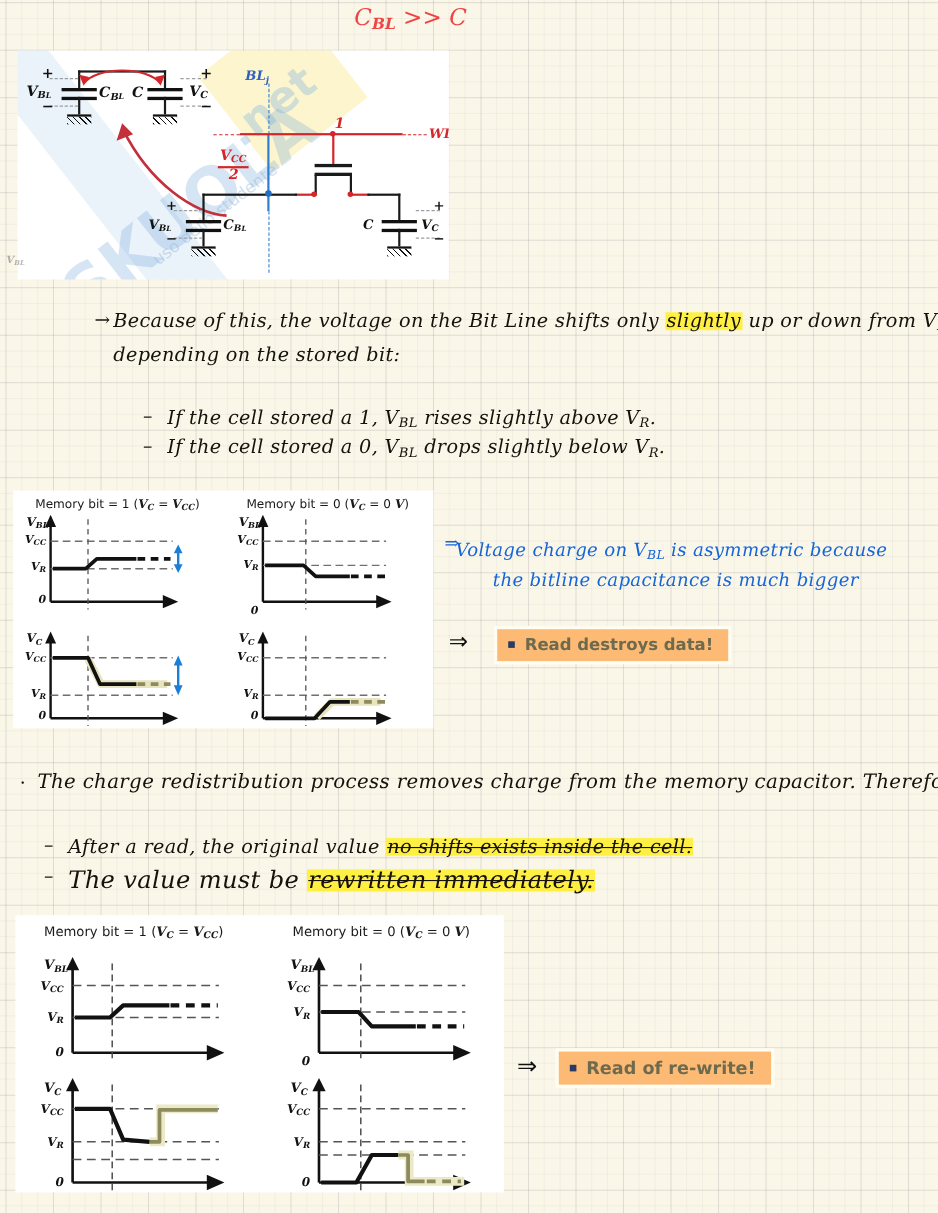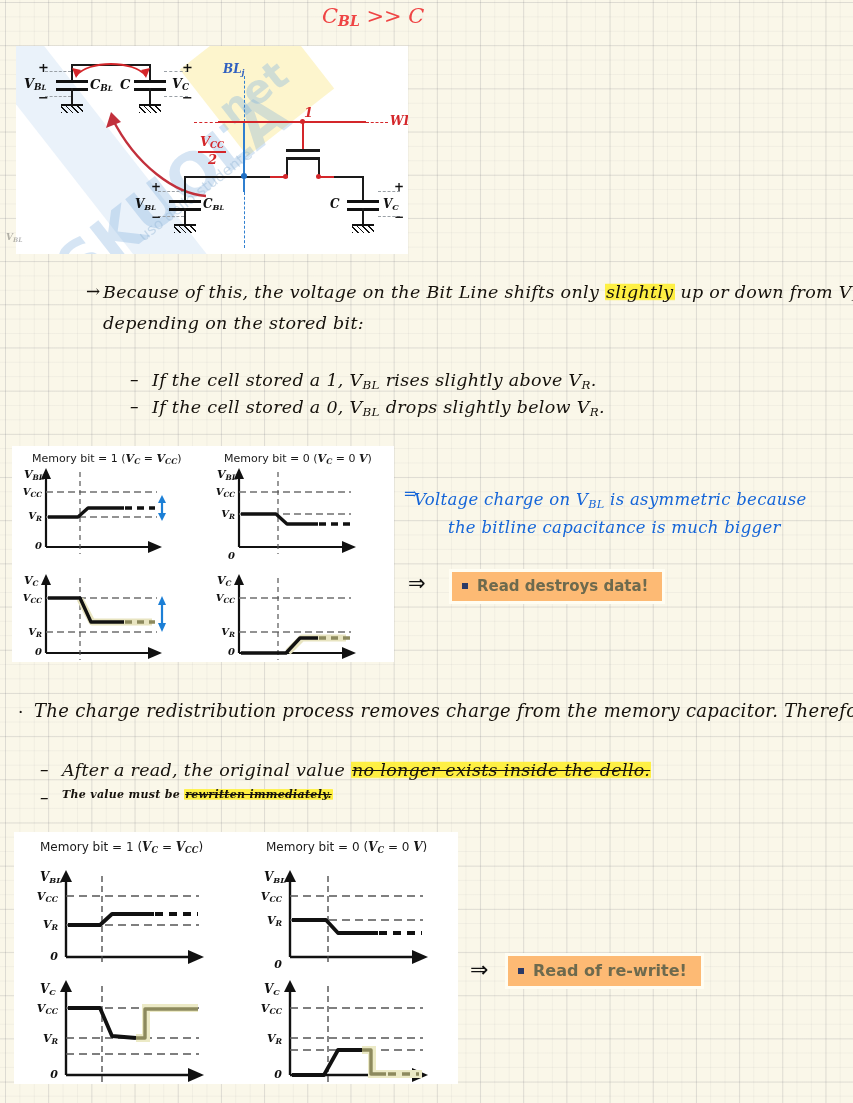--- a/index.html
+++ b/index.html
@@ -438,24 +438,24 @@
 <div class="callout" style="left:452px; top:572px; font-size:15px;">
   <span class="bullet"></span>
   <span>Read destroys data!</span>
 </div>
 
 <div class="abs bullet-dash" style="left:18px; top:702px; font-size:17px;">·</div>
 <div class="abs hand" style="left:34px; top:700px; font-size:18px; white-space:nowrap;">The charge redistribution process removes charge from the memory capacitor. Therefore :</div>
 
 <div class="abs hand" style="left:40px; top:759px; font-size:17px;">–</div>
 <div class="abs hand" style="left:62px; top:760px; font-size:17.5px; white-space:nowrap;">
-  <span>After a read, the original value </span><span class="hl strike">no longer exists inside the dello.</span>
+  <span>After a read, the original value </span><span class="hl strike">no shifts exists inside the cell.</span>
 </div>
 <div class="abs hand" style="left:40px; top:787px; font-size:17px;">–</div>
-<div class="abs hand" style="left:62px; top:788px; font-size:11px; white-space:nowrap;font-weight:bold;">
+<div class="abs hand" style="left:62px; top:788px; font-size:22px; white-space:nowrap;">
   <span>The value must be </span><span class="hl strike">rewritten immediately.</span>
 </div>
 
 <div id="charts-bottom" class="abs figure-panel">
   <div class="chart-title" style="left:26px; top:8px; font-size:12px;">
     <span>Memory bit = 1 (</span><span class="it">V</span><span class="it" style="font-size:0.7em;vertical-align:-0.25em">C</span> = <span class="it">V</span><span class="it" style="font-size:0.7em;vertical-align:-0.25em">CC</span><span>)</span>
   </div>
   <div class="chart-title" style="left:252px; top:8px; font-size:12px;">
     <span>Memory bit = 0 (</span><span class="it">V</span><span class="it" style="font-size:0.7em;vertical-align:-0.25em">C</span> = 0 <span class="it">V</span><span>)</span>
   </div>

